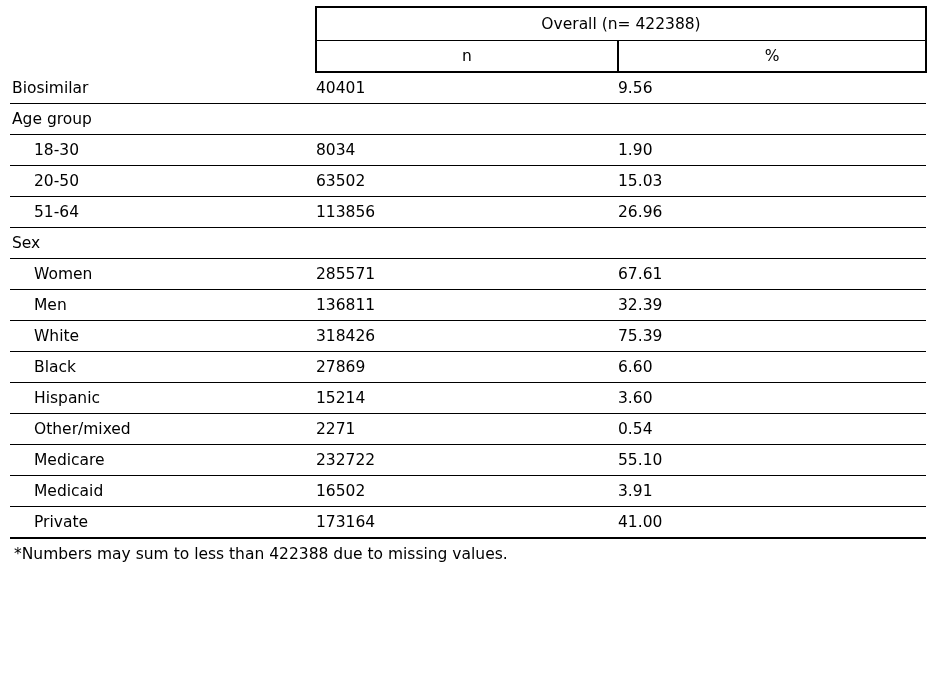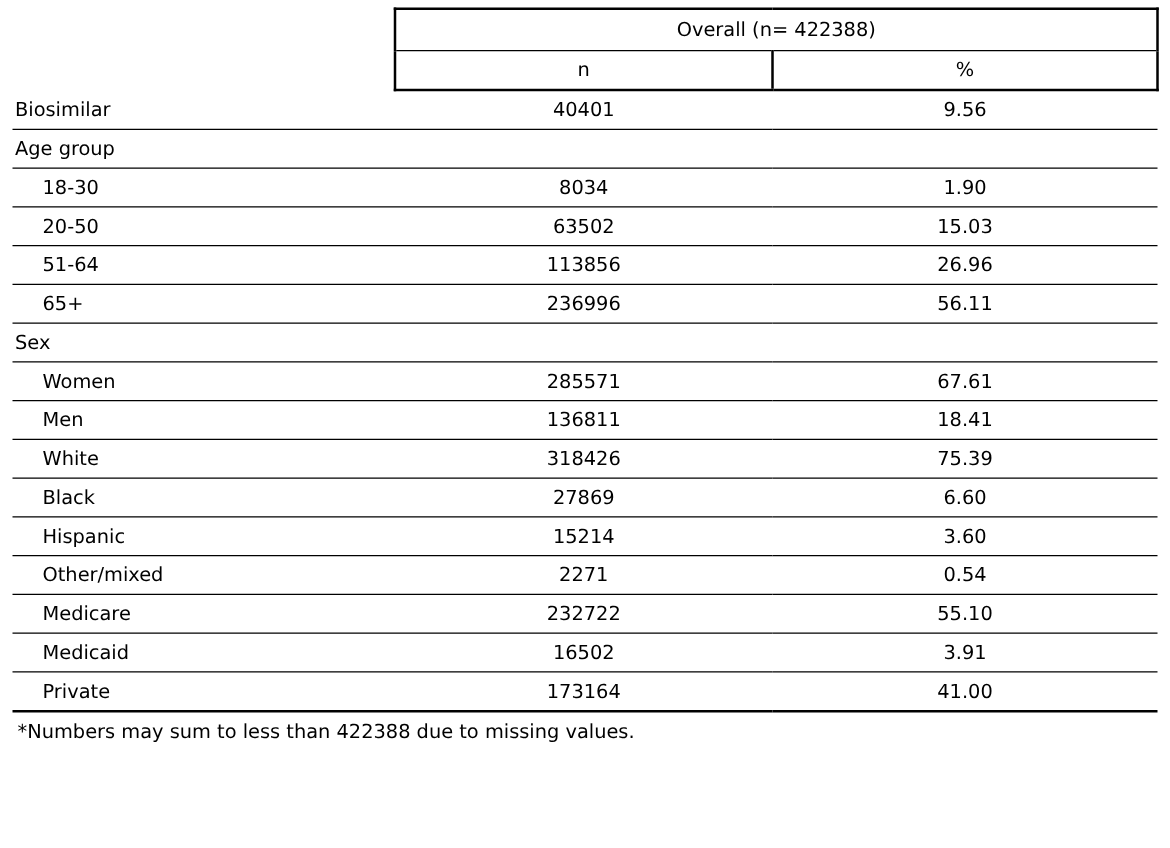--- a/index.html
+++ b/index.html
@@ -70,21 +70,20 @@
     border-bottom: 2.3px solid #000;
   }
   td.label {
     text-align: left;
     padding-left: 2px;
   }
   td.label.indent {
     padding-left: 24px;
   }
   td.num {
-    text-align: center;
   }
   .group-row td.label {
     padding-left: 2px;
   }
   .footnote {
     margin-top: 6px;
     font-size: 15.5px;
     padding-left: 4px;
   }
 </style>
@@ -128,39 +127,34 @@
         <tr class="rule-bottom">
           <td class="label indent">20-50</td>
           <td class="num">63502</td>
           <td class="num">15.03</td>
         </tr>
         <tr class="rule-bottom">
           <td class="label indent">51-64</td>
           <td class="num">113856</td>
           <td class="num">26.96</td>
         </tr>
-        <tr class="rule-bottom">
-          <td class="label indent">65+</td>
-          <td class="num">236996</td>
-          <td class="num">56.11</td>
-        </tr>
         <tr class="rule-bottom group-row">
           <td class="label">Sex</td>
           <td class="num"></td>
           <td class="num"></td>
         </tr>
         <tr class="rule-bottom">
           <td class="label indent">Women</td>
           <td class="num">285571</td>
           <td class="num">67.61</td>
         </tr>
         <tr class="rule-bottom">
           <td class="label indent">Men</td>
           <td class="num">136811</td>
-          <td class="num">18.41</td>
+          <td class="num">32.39</td>
         </tr>
         <tr class="rule-bottom">
           <td class="label indent">White</td>
           <td class="num">318426</td>
           <td class="num">75.39</td>
         </tr>
         <tr class="rule-bottom">
           <td class="label indent">Black</td>
           <td class="num">27869</td>
           <td class="num">6.60</td>

